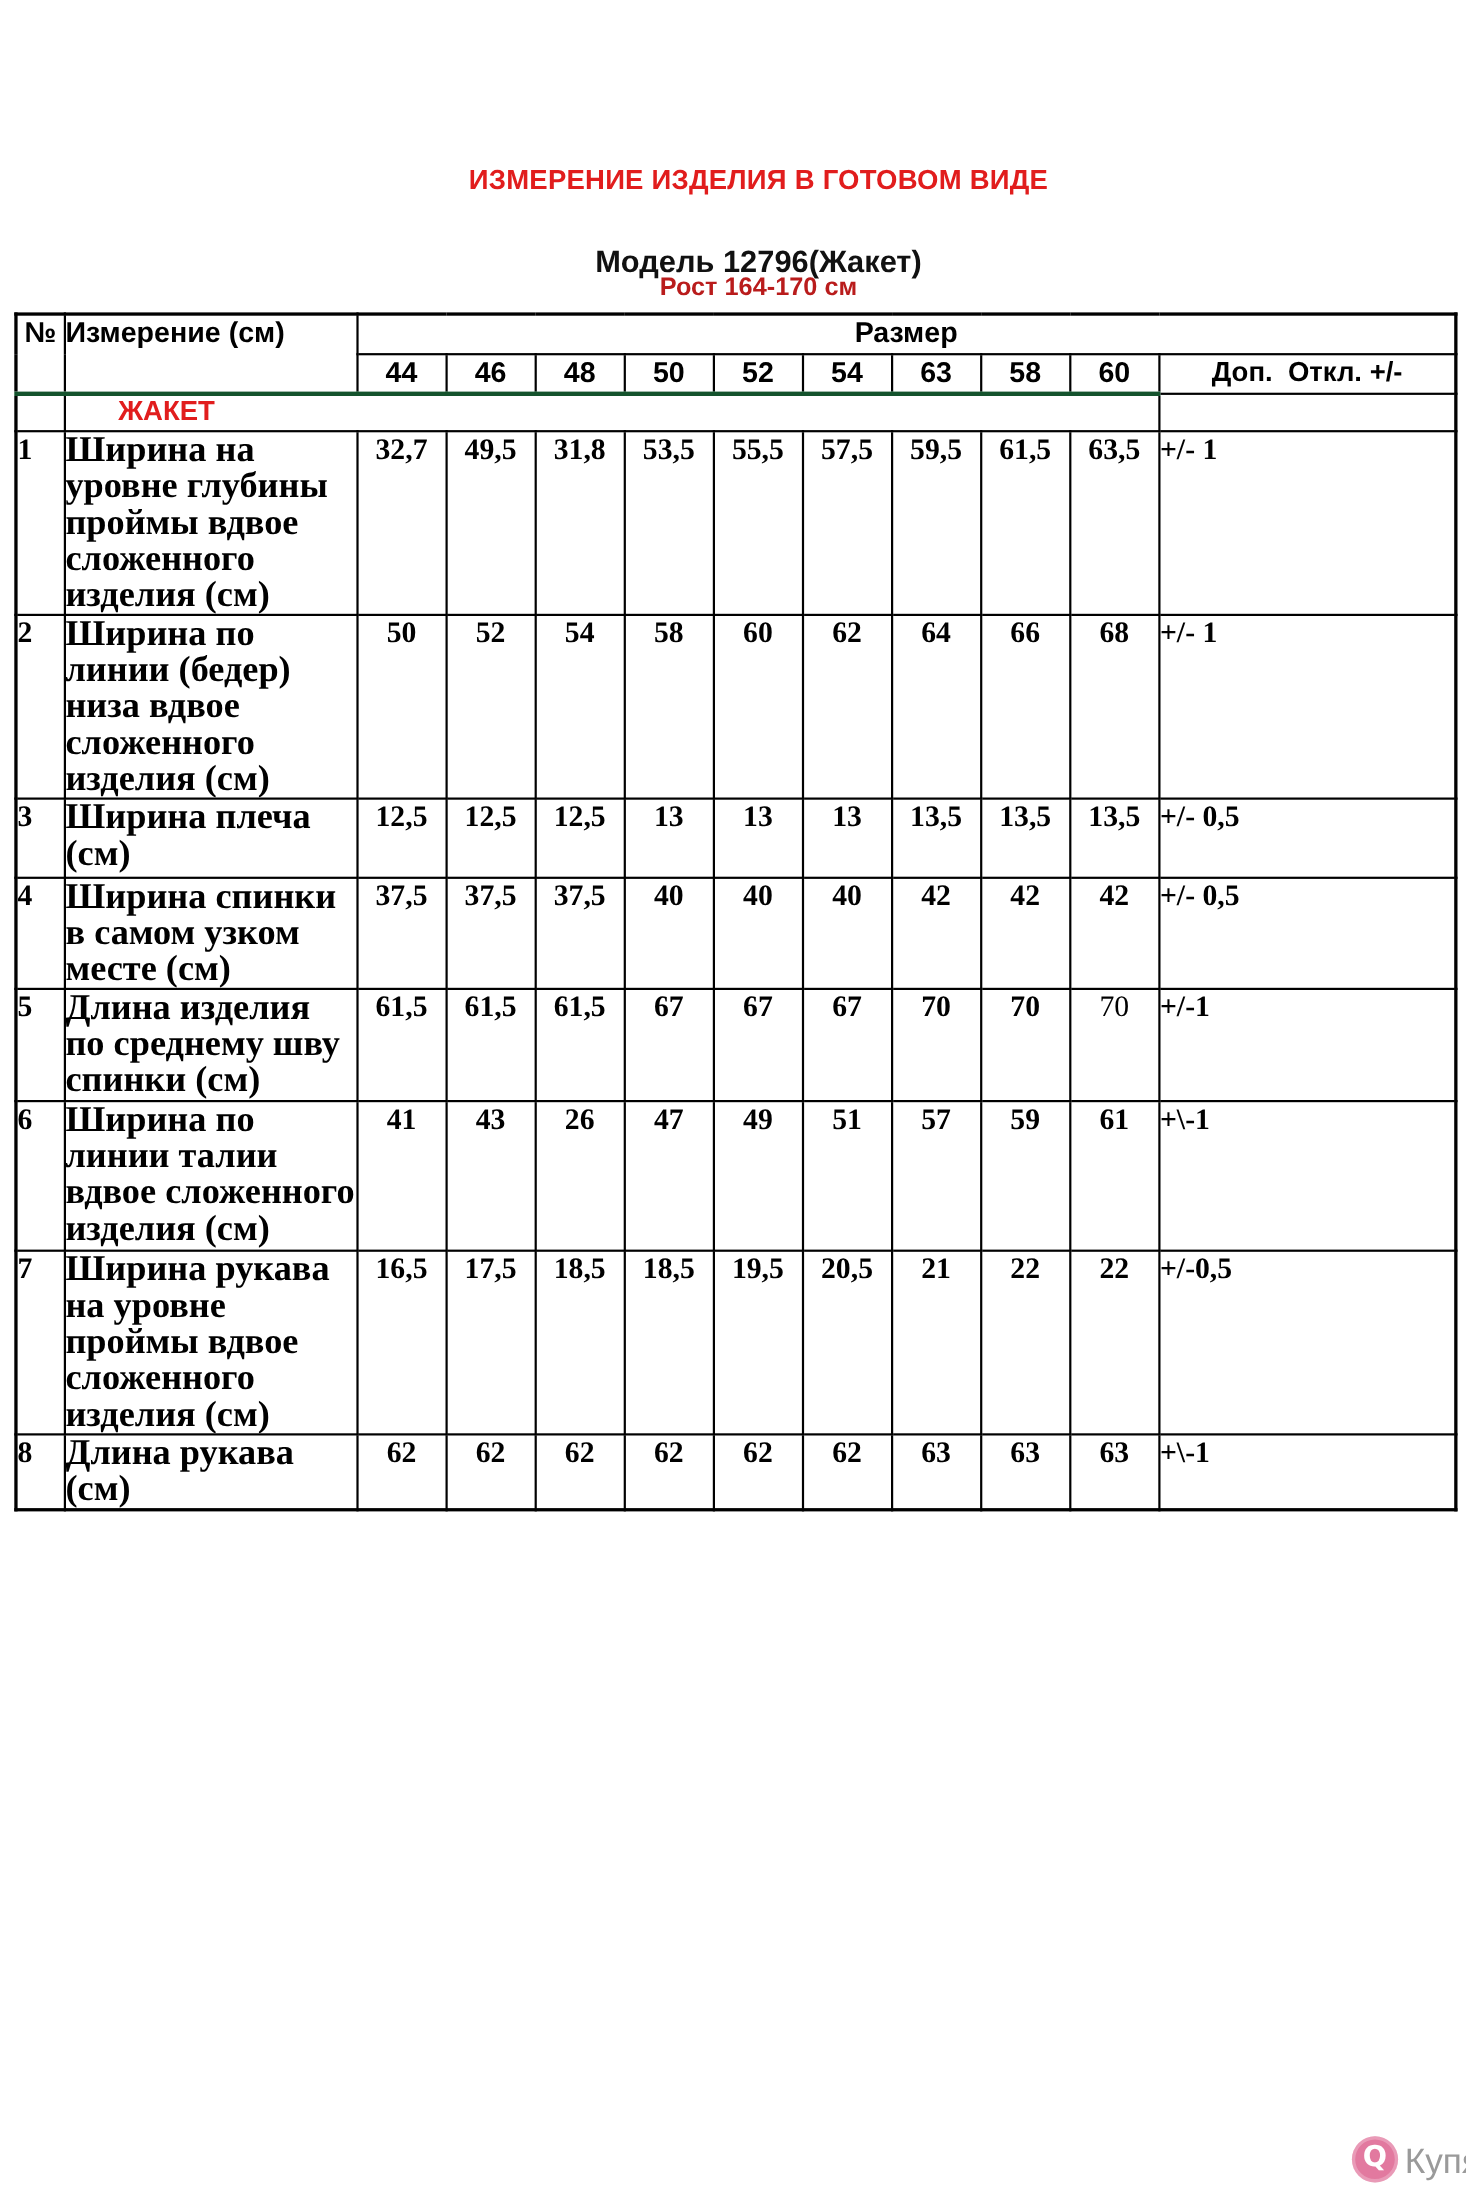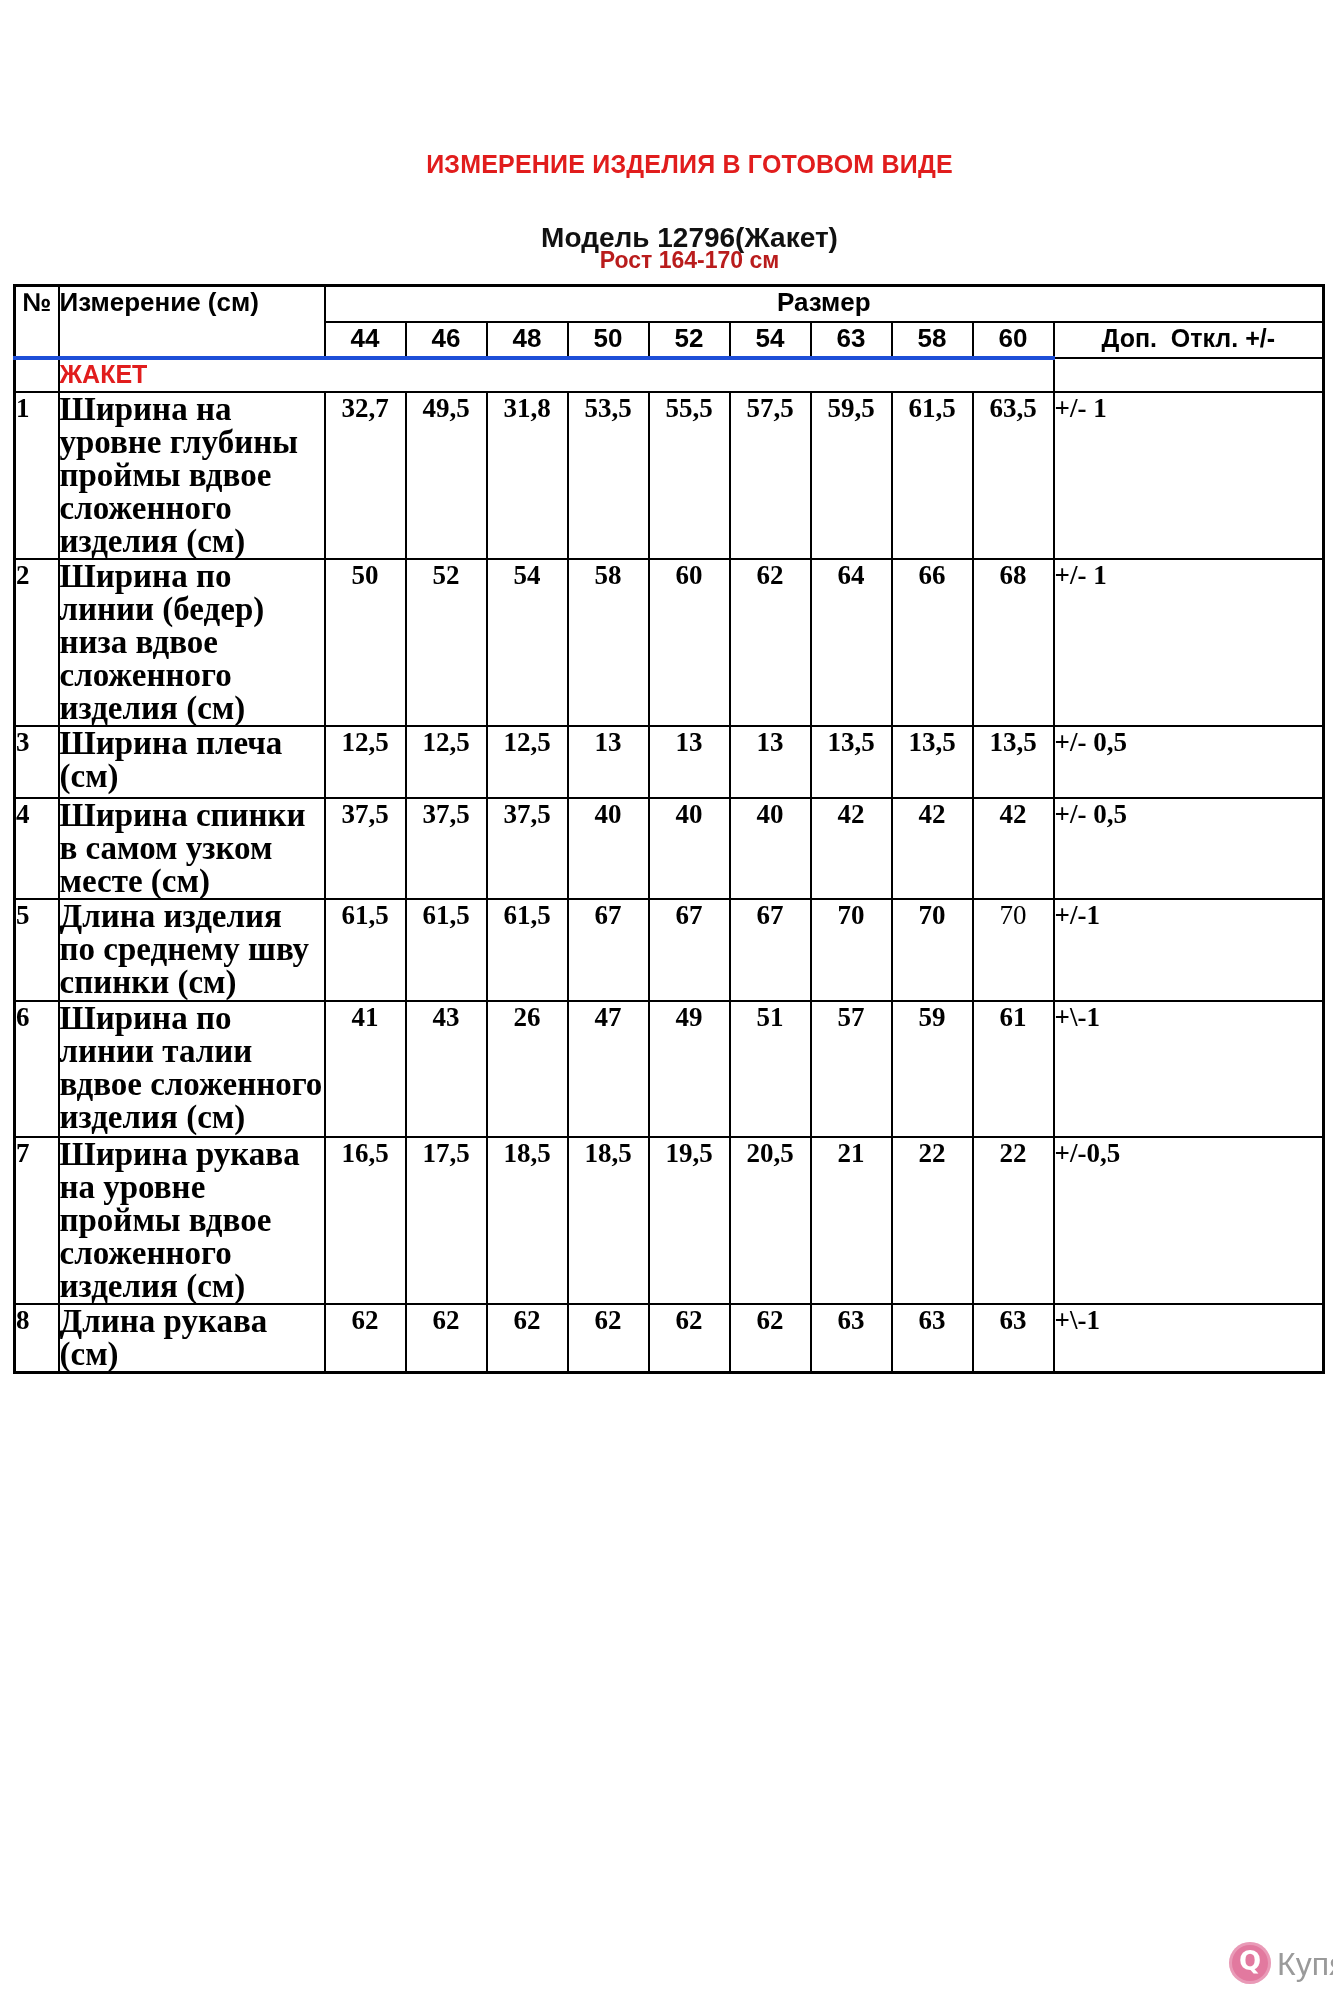--- a/index.html
+++ b/index.html
@@ -38,21 +38,21 @@
     font-size:26px;line-height:30px;font-weight:700;text-align:center;
   }
   th.num-h{padding-top:4px;}
   th.meas-h{text-align:left;padding:4px 4px 0 12px;}
   th.size-span-h{padding-top:3px;}
   th.size{padding-top:3px;}
   th.tol-h{padding-top:3px;font-size:25px;white-space:pre;}
   tr.hrowA{height:36px;}
   tr.hrowB{height:36px;}
   tr.section-row{height:34px;}
-  tr.section-row td{border-top:4px solid #1d4ed8;}
+  tr.section-row td{border-top:4px solid #14532d;padding-left:48px;}
   td.section-cell{
     font-family:"Liberation Sans", sans-serif;
     color:var(--accent-red,#e11d1d);
     font-size:25px;line-height:28px;padding:2px 0 0 14px;text-align:left;
   }
   td.rnum{
     font-family:"Liberation Serif", serif;
     font-size:27px;padding:3px 0 0 9px;text-align:left;
   }
   td.rlabel{

